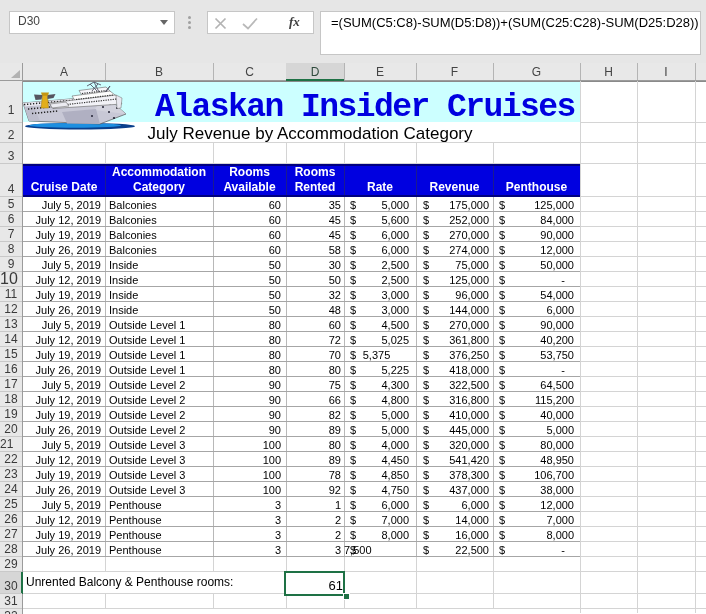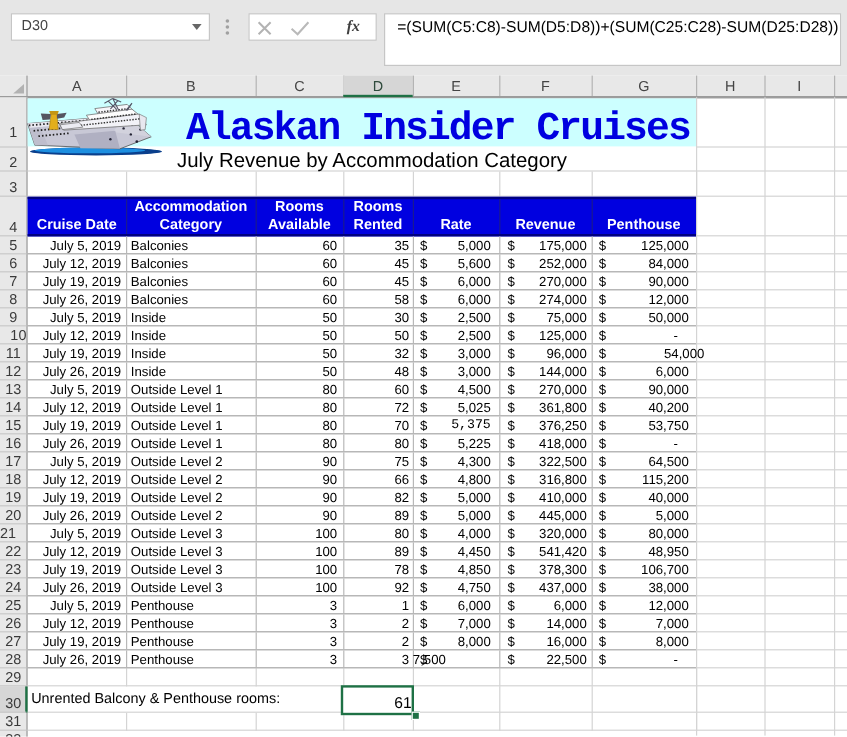--- a/index.html
+++ b/index.html
@@ -58,21 +58,21 @@
 <div class="ab" style="left:0;top:197px;width:22px;height:14px;line-height:14px;text-align:center;font-size:12px;color:#3a3a3a;">5</div>
 <div class="ab" style="left:0;top:226px;width:22px;height:1px;background:#c9c9c9;"></div>
 <div class="ab" style="left:0;top:212px;width:22px;height:14px;line-height:14px;text-align:center;font-size:12px;color:#3a3a3a;">6</div>
 <div class="ab" style="left:0;top:241px;width:22px;height:1px;background:#c9c9c9;"></div>
 <div class="ab" style="left:0;top:227px;width:22px;height:14px;line-height:14px;text-align:center;font-size:12px;color:#3a3a3a;">7</div>
 <div class="ab" style="left:0;top:256px;width:22px;height:1px;background:#c9c9c9;"></div>
 <div class="ab" style="left:0;top:242px;width:22px;height:14px;line-height:14px;text-align:center;font-size:12px;color:#3a3a3a;">8</div>
 <div class="ab" style="left:0;top:271px;width:22px;height:1px;background:#c9c9c9;"></div>
 <div class="ab" style="left:0;top:257px;width:22px;height:14px;line-height:14px;text-align:center;font-size:12px;color:#3a3a3a;">9</div>
 <div class="ab" style="left:0;top:286px;width:22px;height:1px;background:#c9c9c9;"></div>
-<div class="ab" style="left:0;top:272px;width:22px;height:14px;line-height:14px;text-align:right;font-size:12px;color:#3a3a3a;">10</div>
+<div class="ab" style="left:0;top:272px;width:22px;height:14px;line-height:14px;text-align:left;font-size:16px;color:#3a3a3a;">10</div>
 <div class="ab" style="left:0;top:301px;width:22px;height:1px;background:#c9c9c9;"></div>
 <div class="ab" style="left:0;top:287px;width:22px;height:14px;line-height:14px;text-align:center;font-size:12px;color:#3a3a3a;">11</div>
 <div class="ab" style="left:0;top:316px;width:22px;height:1px;background:#c9c9c9;"></div>
 <div class="ab" style="left:0;top:302px;width:22px;height:14px;line-height:14px;text-align:center;font-size:12px;color:#3a3a3a;">12</div>
 <div class="ab" style="left:0;top:331px;width:22px;height:1px;background:#c9c9c9;"></div>
 <div class="ab" style="left:0;top:317px;width:22px;height:14px;line-height:14px;text-align:center;font-size:12px;color:#3a3a3a;">13</div>
 <div class="ab" style="left:0;top:346px;width:22px;height:1px;background:#c9c9c9;"></div>
 <div class="ab" style="left:0;top:332px;width:22px;height:14px;line-height:14px;text-align:center;font-size:12px;color:#3a3a3a;">14</div>
 <div class="ab" style="left:0;top:361px;width:22px;height:1px;background:#c9c9c9;"></div>
 <div class="ab" style="left:0;top:347px;width:22px;height:14px;line-height:14px;text-align:center;font-size:12px;color:#3a3a3a;">15</div>
@@ -347,21 +347,21 @@
 <div class="ab" style="left:493px;top:287px;width:1px;height:14px;background:#b8b8b8;"></div>
 <div class="cell" style="left:23px;top:288px;width:78px;text-align:right;">July 19, 2019</div>
 <div class="cell" style="left:109px;top:288px;">Inside</div>
 <div class="cell" style="left:213px;top:288px;width:68px;text-align:right;">50</div>
 <div class="cell" style="left:286px;top:288px;width:55px;text-align:right;">32</div>
 <div class="cell" style="left:350px;top:288px;">$</div>
 <div class="cell" style="left:344px;top:288px;width:65px;text-align:right;">3,000</div>
 <div class="cell" style="left:423px;top:288px;">$</div>
 <div class="cell" style="left:416px;top:288px;width:73px;text-align:right;">96,000</div>
 <div class="cell" style="left:499px;top:288px;">$</div>
-<div class="cell" style="left:493px;top:288px;width:81px;text-align:right;margin-left:13px;">54,000</div>
+<div class="cell" style="left:493px;top:288px;width:81px;text-align:right;">54,000</div>
 <div class="ab" style="left:23px;top:316px;width:557px;height:1px;background:#a6a6a6;"></div>
 <div class="ab" style="left:105px;top:302px;width:1px;height:14px;background:#b8b8b8;"></div>
 <div class="ab" style="left:213px;top:302px;width:1px;height:14px;background:#b8b8b8;"></div>
 <div class="ab" style="left:286px;top:302px;width:1px;height:14px;background:#b8b8b8;"></div>
 <div class="ab" style="left:344px;top:302px;width:1px;height:14px;background:#b8b8b8;"></div>
 <div class="ab" style="left:416px;top:302px;width:1px;height:14px;background:#b8b8b8;"></div>
 <div class="ab" style="left:493px;top:302px;width:1px;height:14px;background:#b8b8b8;"></div>
 <div class="cell" style="left:23px;top:303px;width:78px;text-align:right;">July 26, 2019</div>
 <div class="cell" style="left:109px;top:303px;">Inside</div>
 <div class="cell" style="left:213px;top:303px;width:68px;text-align:right;">50</div>
@@ -411,21 +411,21 @@
 <div class="ab" style="left:213px;top:347px;width:1px;height:14px;background:#b8b8b8;"></div>
 <div class="ab" style="left:286px;top:347px;width:1px;height:14px;background:#b8b8b8;"></div>
 <div class="ab" style="left:344px;top:347px;width:1px;height:14px;background:#b8b8b8;"></div>
 <div class="ab" style="left:416px;top:347px;width:1px;height:14px;background:#b8b8b8;"></div>
 <div class="ab" style="left:493px;top:347px;width:1px;height:14px;background:#b8b8b8;"></div>
 <div class="cell" style="left:23px;top:348px;width:78px;text-align:right;">July 19, 2019</div>
 <div class="cell" style="left:109px;top:348px;">Outside Level 1</div>
 <div class="cell" style="left:213px;top:348px;width:68px;text-align:right;">80</div>
 <div class="cell" style="left:286px;top:348px;width:55px;text-align:right;">70</div>
 <div class="cell" style="left:350px;top:348px;">$</div>
-<div class="cell" style="left:344px;top:348px;width:65px;text-align:right;font-family:Liberation Mono, monospace;">5,375</div>
+<div class="cell" style="left:344px;top:348px;width:65px;text-align:center;">5,375</div>
 <div class="cell" style="left:423px;top:348px;">$</div>
 <div class="cell" style="left:416px;top:348px;width:73px;text-align:right;">376,250</div>
 <div class="cell" style="left:499px;top:348px;">$</div>
 <div class="cell" style="left:493px;top:348px;width:81px;text-align:right;">53,750</div>
 <div class="ab" style="left:23px;top:376px;width:557px;height:1px;background:#a6a6a6;"></div>
 <div class="ab" style="left:105px;top:362px;width:1px;height:14px;background:#b8b8b8;"></div>
 <div class="ab" style="left:213px;top:362px;width:1px;height:14px;background:#b8b8b8;"></div>
 <div class="ab" style="left:286px;top:362px;width:1px;height:14px;background:#b8b8b8;"></div>
 <div class="ab" style="left:344px;top:362px;width:1px;height:14px;background:#b8b8b8;"></div>
 <div class="ab" style="left:416px;top:362px;width:1px;height:14px;background:#b8b8b8;"></div>

